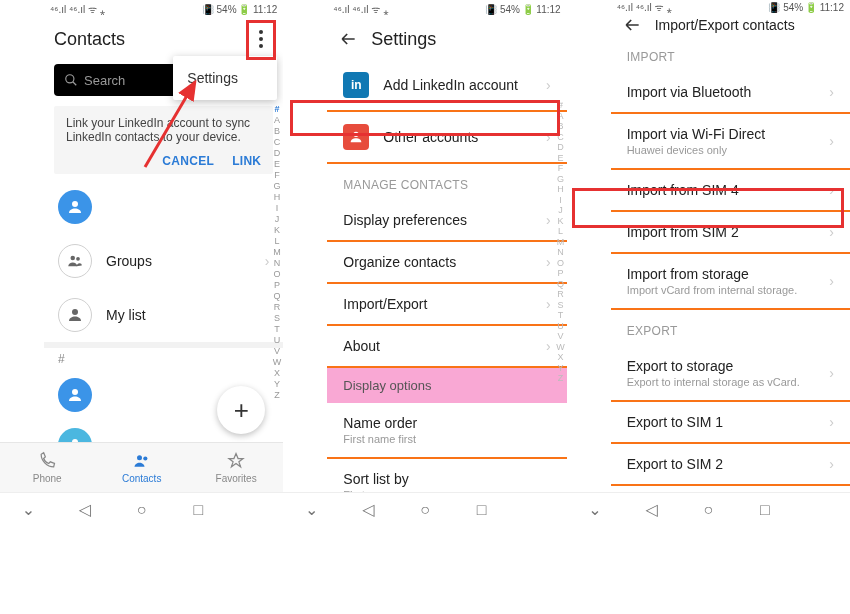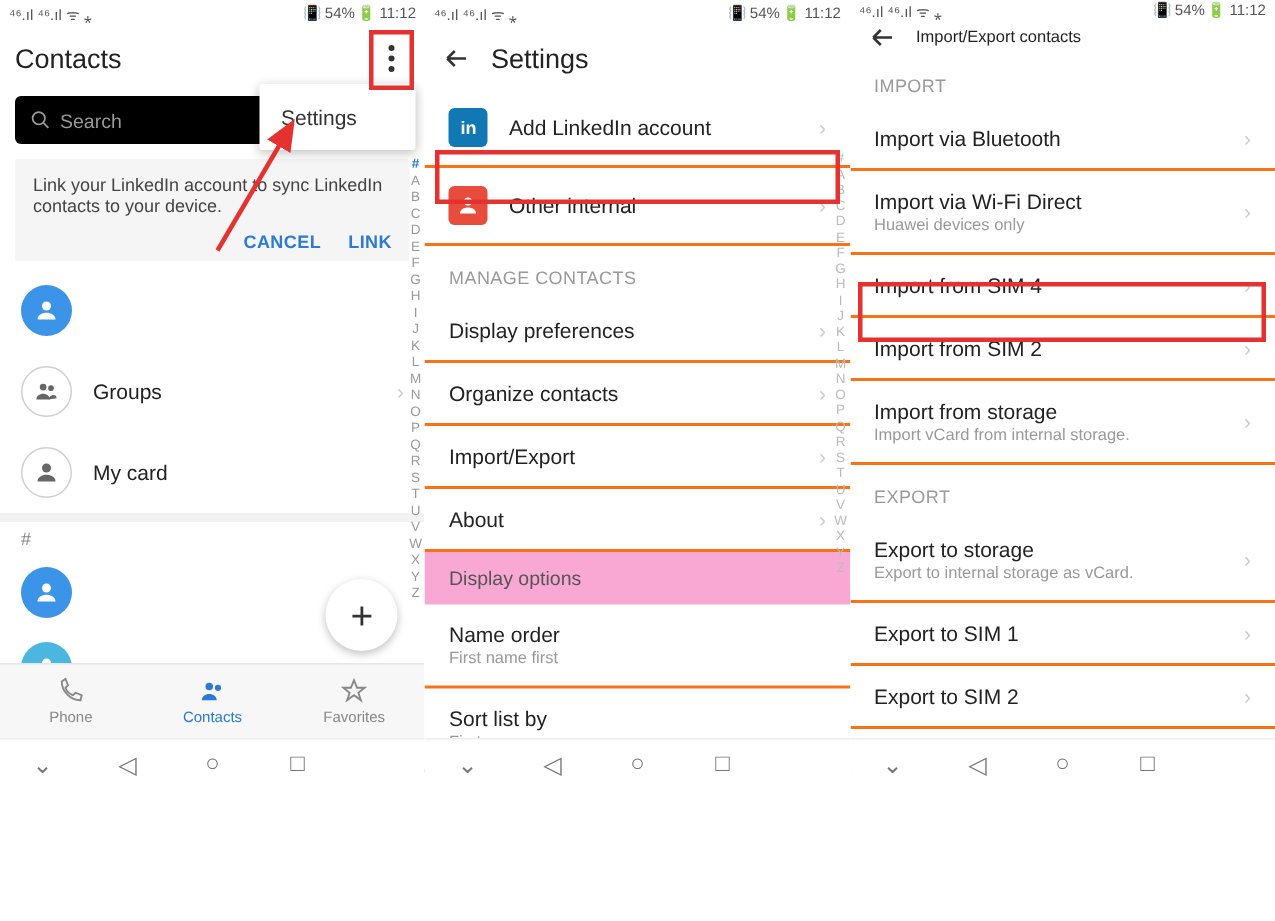--- a/index.html
+++ b/index.html
@@ -1,17 +1,17 @@
 <!DOCTYPE html>
 <html><head>
 <meta charset="utf-8">
 <style>
   * { box-sizing: border-box; margin: 0; padding: 0; font-family: -apple-system, "Helvetica Neue", Arial, sans-serif; }
   body { background: #ffffff; width: 850px; height: 614px; display: flex; position: relative; }
-  .screen { width: 283.33px; height: 526px; position: relative; background: #fff; display: flex; flex-direction: column; overflow: hidden; }
+  .screen { width: 283.33px; height: 526px; position: relative; background: #fff; display: flex; flex-direction: column; overflow: hidden; padding-left: 44px; }
 
   
   .status-bar { height: 18px; display: flex; justify-content: space-between; align-items: center; padding: 0 6px; font-size: 10px; color: #555; }
   .status-left, .status-right { display: flex; align-items: center; gap: 2px; }
   .status-right { font-size: 10px; }
 
   
   .header { display: flex; align-items: center; height: 42px; padding: 0 10px; }
   .header-title { font-size: 18px; font-weight: 500; color: #222; }
   .header-back { width: 22px; height: 22px; margin-right: 12px; display:flex; align-items:center; justify-content:center; }
@@ -146,21 +146,21 @@
     <span class="chev">›</span>
   </div>
 
   <div class="row">
     <div class="avatar-outline">
         <svg width="18" height="18" viewBox="0 0 24 24">
           <circle cx="12" cy="8" r="4"></circle>
           <path d="M4 20c0-4 4-6 8-6s8 2 8 6z"></path>
         </svg>
       </div>
-    <span class="label">My card</span>
+    <span class="label">My list</span>
   </div>
 
   <div class="divider"></div>
   <div class="section-hash">#</div>
 
   <div class="row compact">
     <div class="avatar-circle" style="background:#3b94e8">
         <svg width="18" height="18" viewBox="0 0 24 24" fill="#fff">
           <circle cx="12" cy="8" r="4"></circle>
           <path d="M4 20c0-4 4-6 8-6s8 2 8 6z"></path>
@@ -278,21 +278,21 @@
     <span>Add LinkedIn account</span>
     <span class="chev">›</span>
   </div>
   <div class="s-row">
     <div class="icon-sq icon-other">
       <svg width="16" height="16" viewBox="0 0 24 24" fill="#fff">
           <circle cx="12" cy="8" r="4"></circle>
           <path d="M4 20c0-4 4-6 8-6s8 2 8 6z"></path>
         </svg>
     </div>
-    <span>Other internal</span>
+    <span>Other accounts</span>
     <span class="chev">›</span>
   </div>
 
   <div class="sect-header">MANAGE CONTACTS</div>
 
   <div class="s-row">
       <span>Display preferences</span>
       <span class="chev">›</span>
     </div>
   <div class="s-row">
@@ -371,21 +371,21 @@
         <span>🔋</span>
         <span>11:12</span>
       </div>
   </div>
   <div class="header">
     <div class="header-back">
       <svg width="20" height="20" viewBox="0 0 24 24">
           <path d="M20 12H5m0 0l6-6m-6 6l6 6" stroke="#333" stroke-width="2" fill="none"></path>
         </svg>
     </div>
-    <div class="header-title" style="font-size:11px">Import/Export contacts</div>
+    <div class="header-title" style="font-size:14px">Import/Export contacts</div>
   </div>
 
   <div class="sect-header">IMPORT</div>
   <div class="s-row">
       <span>Import via Bluetooth</span>
       <span class="chev">›</span>
     </div>
   <div class="s-row">
       <div class="col">
         <span>Import via Wi-Fi Direct</span>

